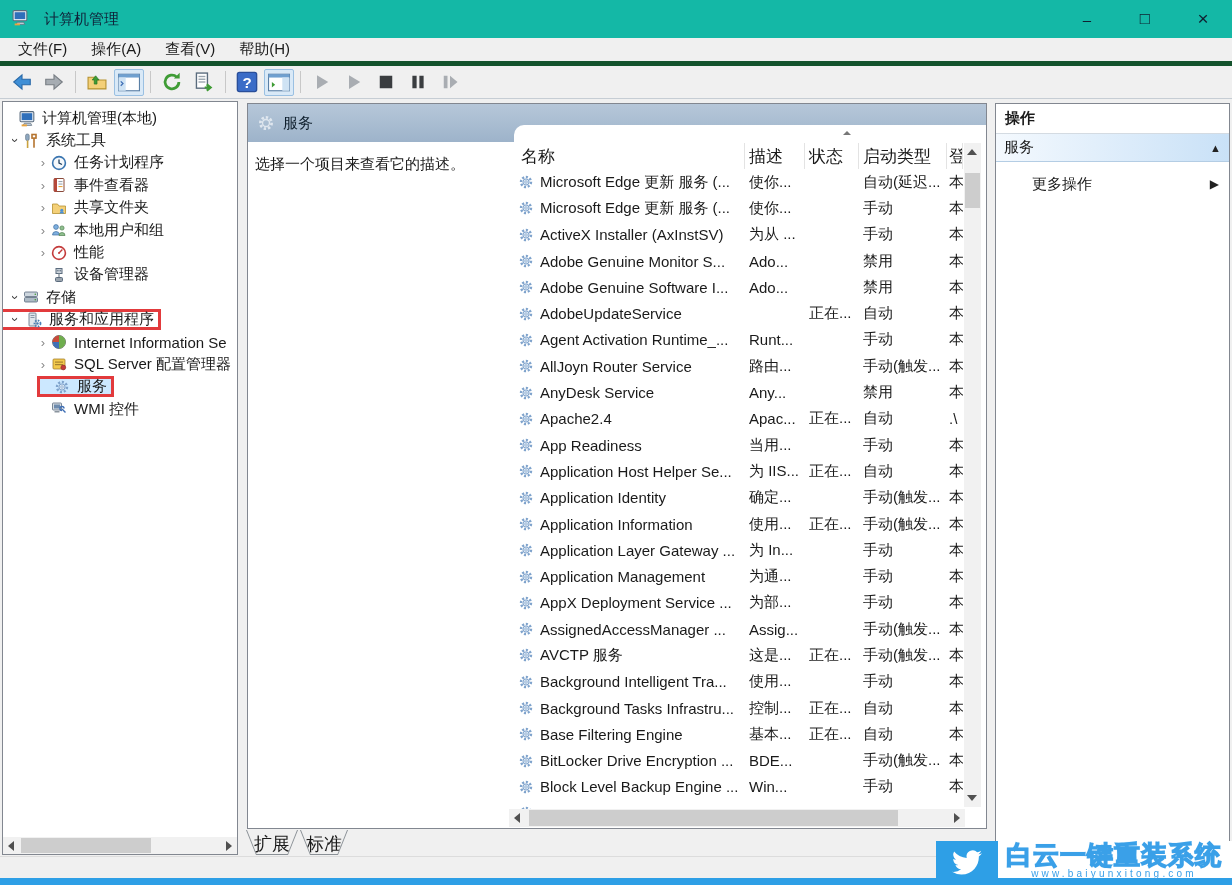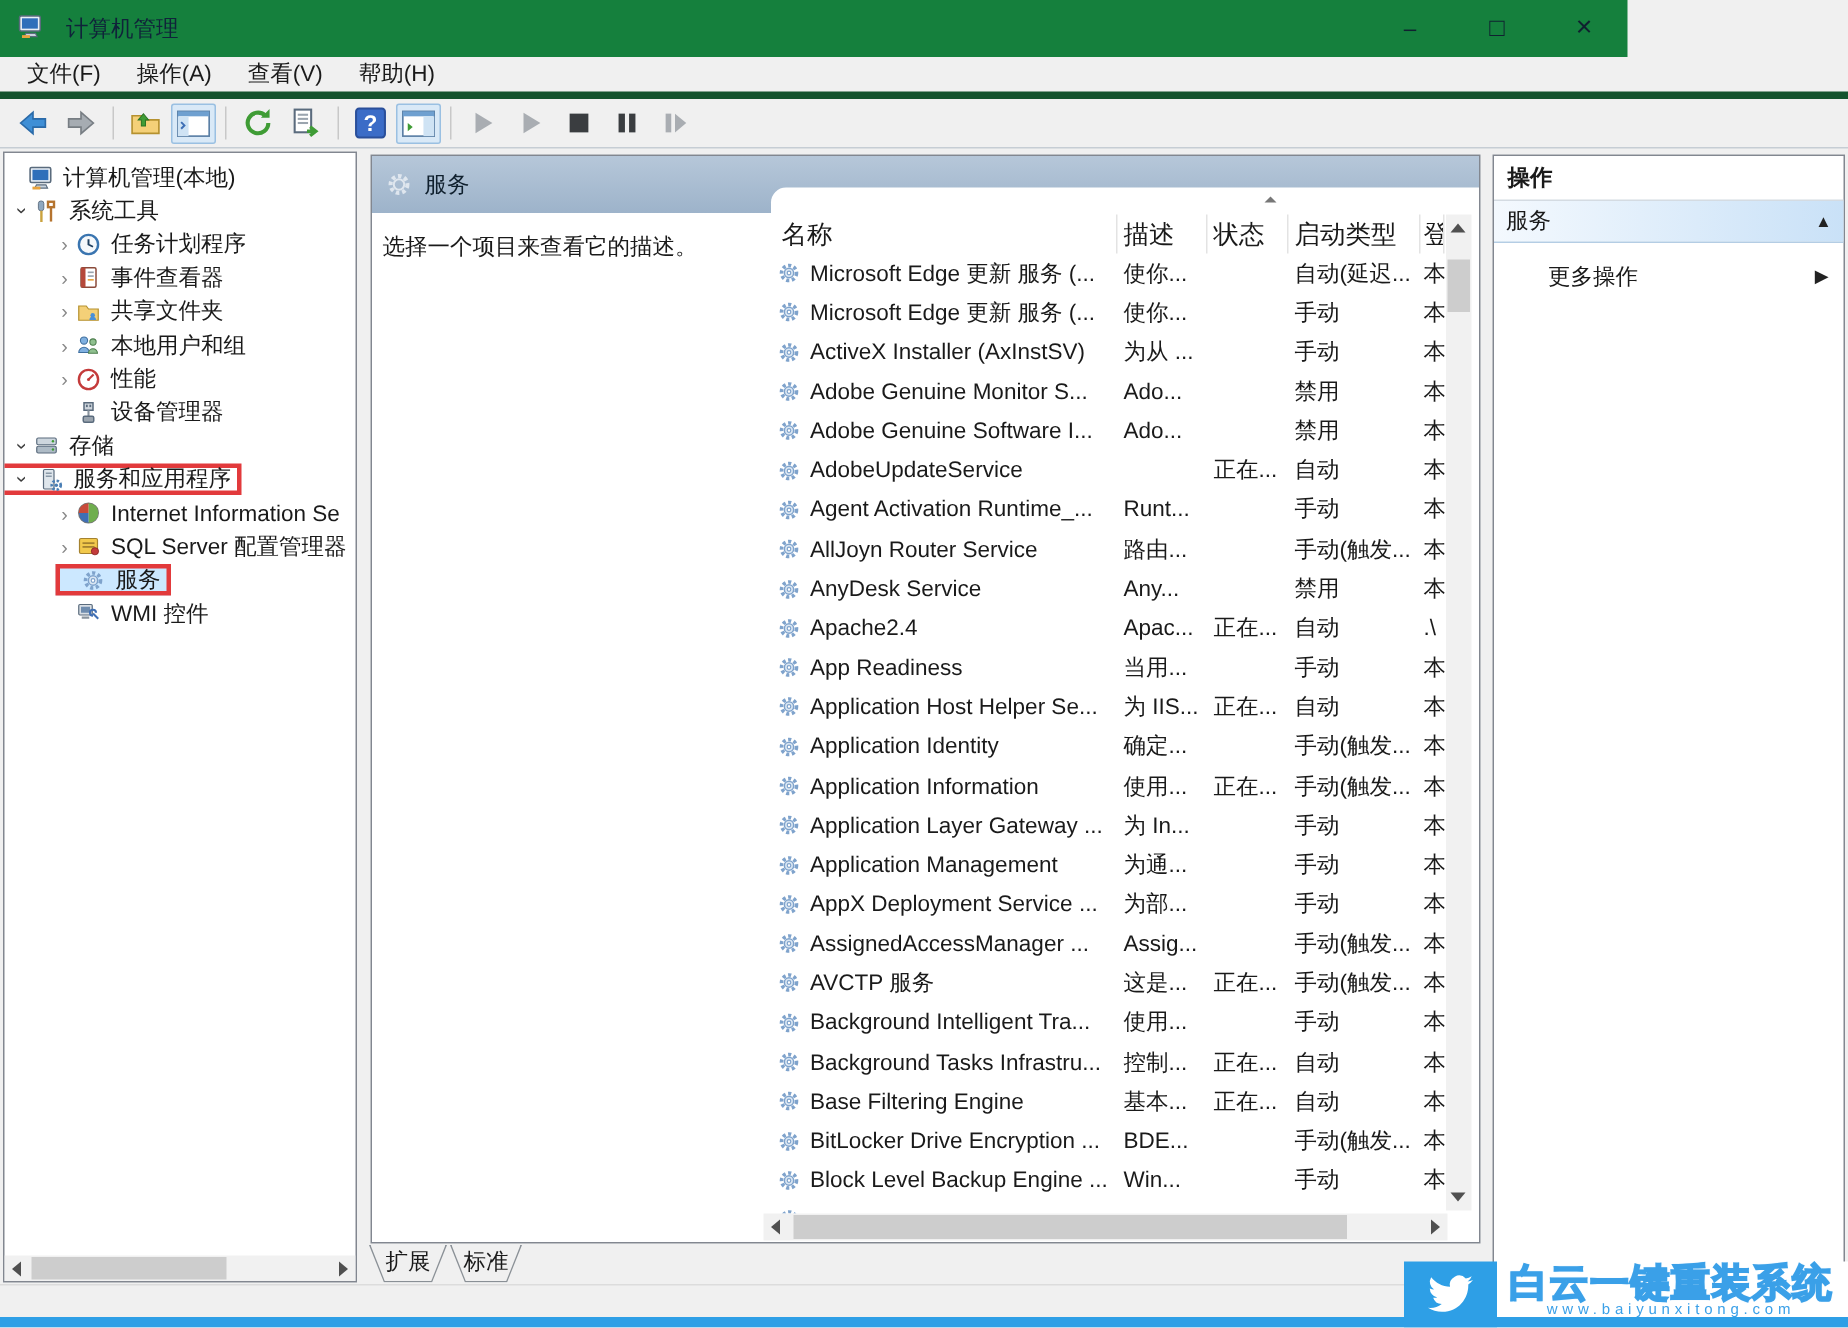--- a/index.html
+++ b/index.html
@@ -2,22 +2,22 @@
 <html><head>
 <meta charset="utf-8">
 <style>
   * { margin:0; padding:0; box-sizing:border-box; }
   html,body { width:1232px; height:885px; overflow:hidden; }
   body {
     font-family:"Liberation Sans","DejaVu Sans",sans-serif;
     background:#f0f0f0; position:relative; font-size:15px; color:#1a1a1a;
   }
   
-  .titlebar { position:absolute; left:0; top:0; width:1085px; height:38px;
-    background:#15803d; display:flex; align-items:center; }
+  .titlebar { position:absolute; left:0; top:0; width:1232px; height:38px;
+    background:#14b8a6; display:flex; align-items:center; }
   .titlebar .appicon { width:22px; height:20px; margin:0 10px 0 12px; }
   .titlebar .title { color:#10233a; font-size:15px; }
   .win-controls { position:absolute; right:0; top:0; height:38px; display:flex; }
   .win-btn { width:58px; height:38px; display:flex; align-items:center; justify-content:center;
     color:#102030; font-size:15px; }
   .win-btn.max { font-size:17px; }
   .win-btn.close { font-size:19px; }
   
   .menubar { position:absolute; left:0; top:38px; width:1232px; height:28px;
     background:#f0f0f0; display:flex; align-items:center; padding-left:6px;
@@ -102,21 +102,21 @@
   .more-actions { height:28px; margin-top:8px; display:flex; align-items:center; padding:0 10px 0 36px; font-size:15px; }
   .more-actions .grow { flex:1; }
   .expand-arrow { font-size:12px; color:#222; }
   
   .tabs { position:absolute; left:246px; top:830px; height:25px; display:flex; }
   .vtab { position:relative; height:25px; margin-right:2px; }
   .vtab .outer { position:absolute; inset:0; background:#8a9096;
     clip-path:polygon(0 0,100% 0,calc(100% - 10px) 100%,10px 100%); }
   .vtab .inner { position:absolute; left:1px; right:1px; top:0; bottom:1px; background:#f0f0f0;
     clip-path:polygon(0 0,100% 0,calc(100% - 9.5px) 100%,9.5px 100%);
-    display:flex; align-items:flex-start; justify-content:center; font-size:15px; padding-top:2px; }
+    display:flex; align-items:flex-start; justify-content:center; font-size:18px; padding-top:2px; }
   .vtab.t1 { width:52px; }
   .vtab.t2 { width:48px; }
   
   .statusbar { position:absolute; left:0; top:856px; width:1232px; height:29px;
     background:#f0f0f0; border-top:1px solid #dcdcdc; }
   .bottom-strip { position:absolute; left:0; bottom:0; width:1232px; height:7px; background:#2e9fe6; z-index:5; }
   .watermark { position:absolute; right:0; bottom:0; height:44px; display:flex; align-items:flex-end; z-index:6;justify-content:flex-end; }
   .wm-logo { width:62px; height:44px; background:#2e9fe6; display:flex; align-items:center; justify-content:center; }
   .wm-text { height:37px; margin-bottom:7px; background:#fff; padding:1px 10px 0 8px;
     display:flex; flex-direction:column; justify-content:center; align-items:center; }

